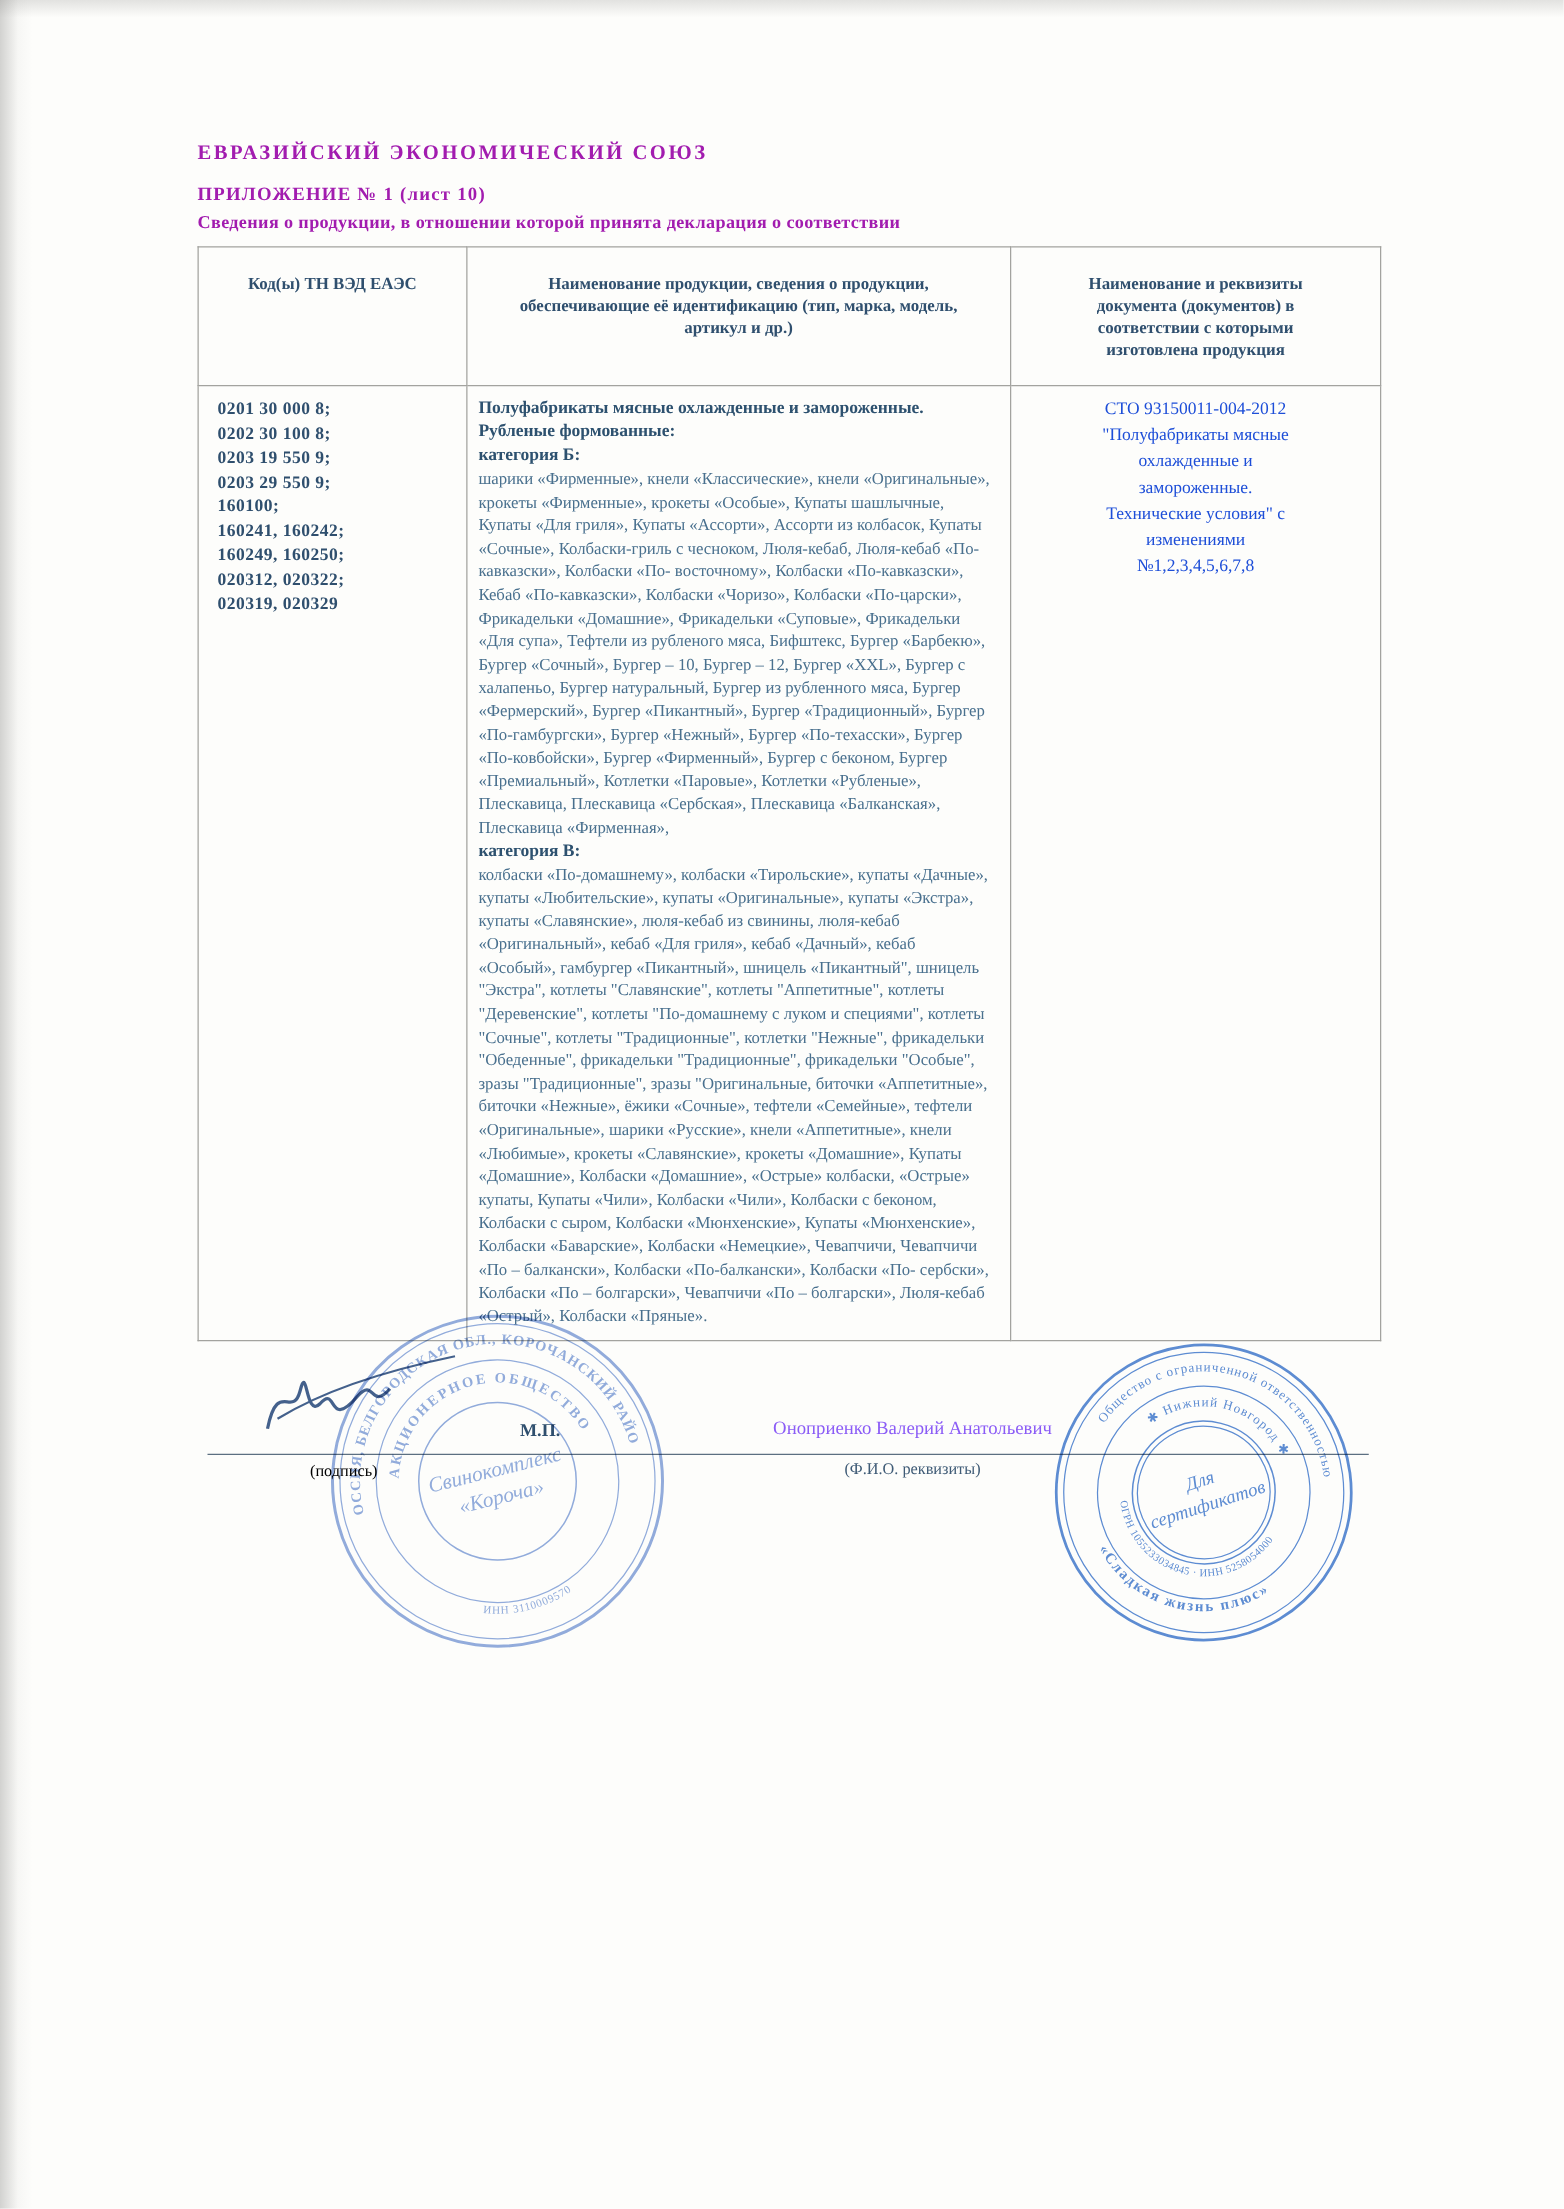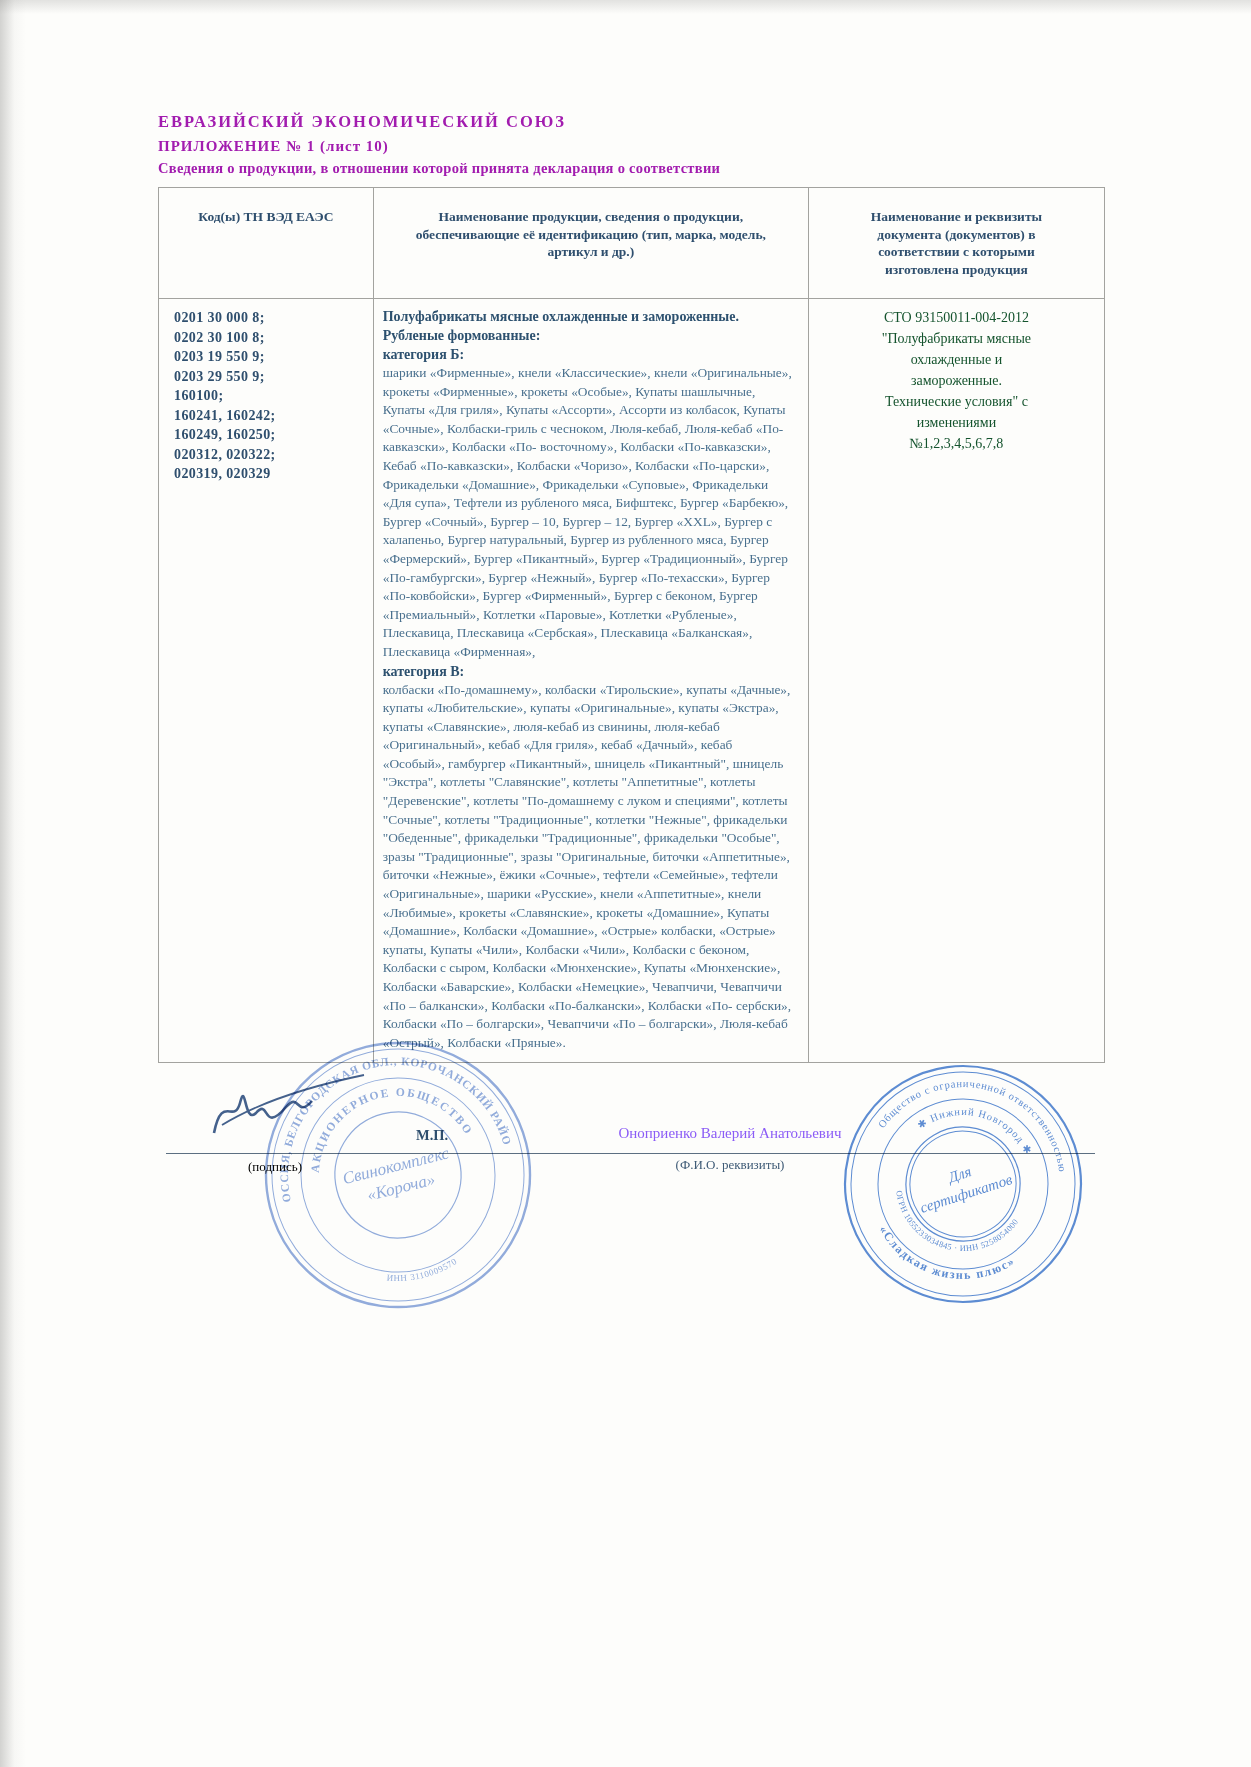--- a/index.html
+++ b/index.html
@@ -11,34 +11,34 @@
     position:relative;
     overflow:hidden;
   }
   .edge-left{position:absolute;left:0;top:0;bottom:0;width:26px;
     background:linear-gradient(to right,rgba(110,110,108,.30),rgba(190,190,188,.10) 55%,transparent);}
   .edge-top{position:absolute;left:0;top:0;right:0;height:14px;
     background:linear-gradient(to bottom,rgba(130,130,128,.22),transparent);}
   .content{position:absolute;left:158px;right:146px;top:0;}
   .hdr{margin-top:112px;text-align:left;color:#a21caf;}
   .h1{font-size:16.5px;font-weight:bold;letter-spacing:2px;}
-  .h2{font-size:15px;font-weight:bold;letter-spacing:1px;margin-top:6px;}
+  .h2{font-size:15px;font-weight:bold;letter-spacing:1px;margin-top:16px;}
   .h3{font-size:16px;font-weight:bold;letter-spacing:.6px;margin-top:5px;}
   .h4{font-size:14.5px;font-weight:bold;letter-spacing:.3px;margin-top:5px;}
   .tbl{width:100%;border-collapse:collapse;table-layout:fixed;margin-top:10px;}
   .tbl th,.tbl td{border:1px solid #a3a39f;vertical-align:top;}
   .c1{width:22.7%}.c2{width:46%}.c3{width:31.3%}
   .tbl th{font-size:13.5px;color:#2f4f6e;padding:20px 6px;white-space:pre-line;
     font-weight:bold;line-height:17.5px;text-align:center;}
   .codes{font-weight:bold;font-size:14px;line-height:19.5px;white-space:pre-line;
     padding:9px 15px;color:#2f4f6e;letter-spacing:.4px;}
   .prods{padding:8px 12px 10px 9px;font-size:13.4px;line-height:18.6px;color:#49708e;}
   .prods .b{font-weight:bold;color:#2d516f;font-size:14px;line-height:19px;}
   .docref{white-space:pre-line;text-align:center;font-size:14px;line-height:21px;
-    padding:8px 10px;color:#14532d;}
+    padding:8px 10px;color:#1d4ed8;}
   .sig{position:relative;margin-top:34px;height:200px;}
   .sigline{position:absolute;left:8px;right:10px;top:56px;border-top:1.6px solid #5c6f81;}
   .podpis{position:absolute;left:78px;top:62px;font-size:13px;color:#000000;margin-left:12px;}
   .mp{position:absolute;left:258px;top:30px;font-weight:bold;font-size:14.5px;color:#2f4f6e;}
   .fio{position:absolute;left:352px;width:440px;top:28px;text-align:center;font-size:15px;color:#8b5cf6;}
   .fiolbl{position:absolute;left:352px;width:440px;top:60px;text-align:center;font-size:13px;color:#3f5b76;}
   .autograph{position:absolute;left:48px;top:-34px;}
   .autograph path{stroke:#44618c;fill:none;}
   .stamp{position:absolute;mix-blend-mode:multiply;}
   .stamp text{fill:currentColor;font-family:"Liberation Serif",serif;}

